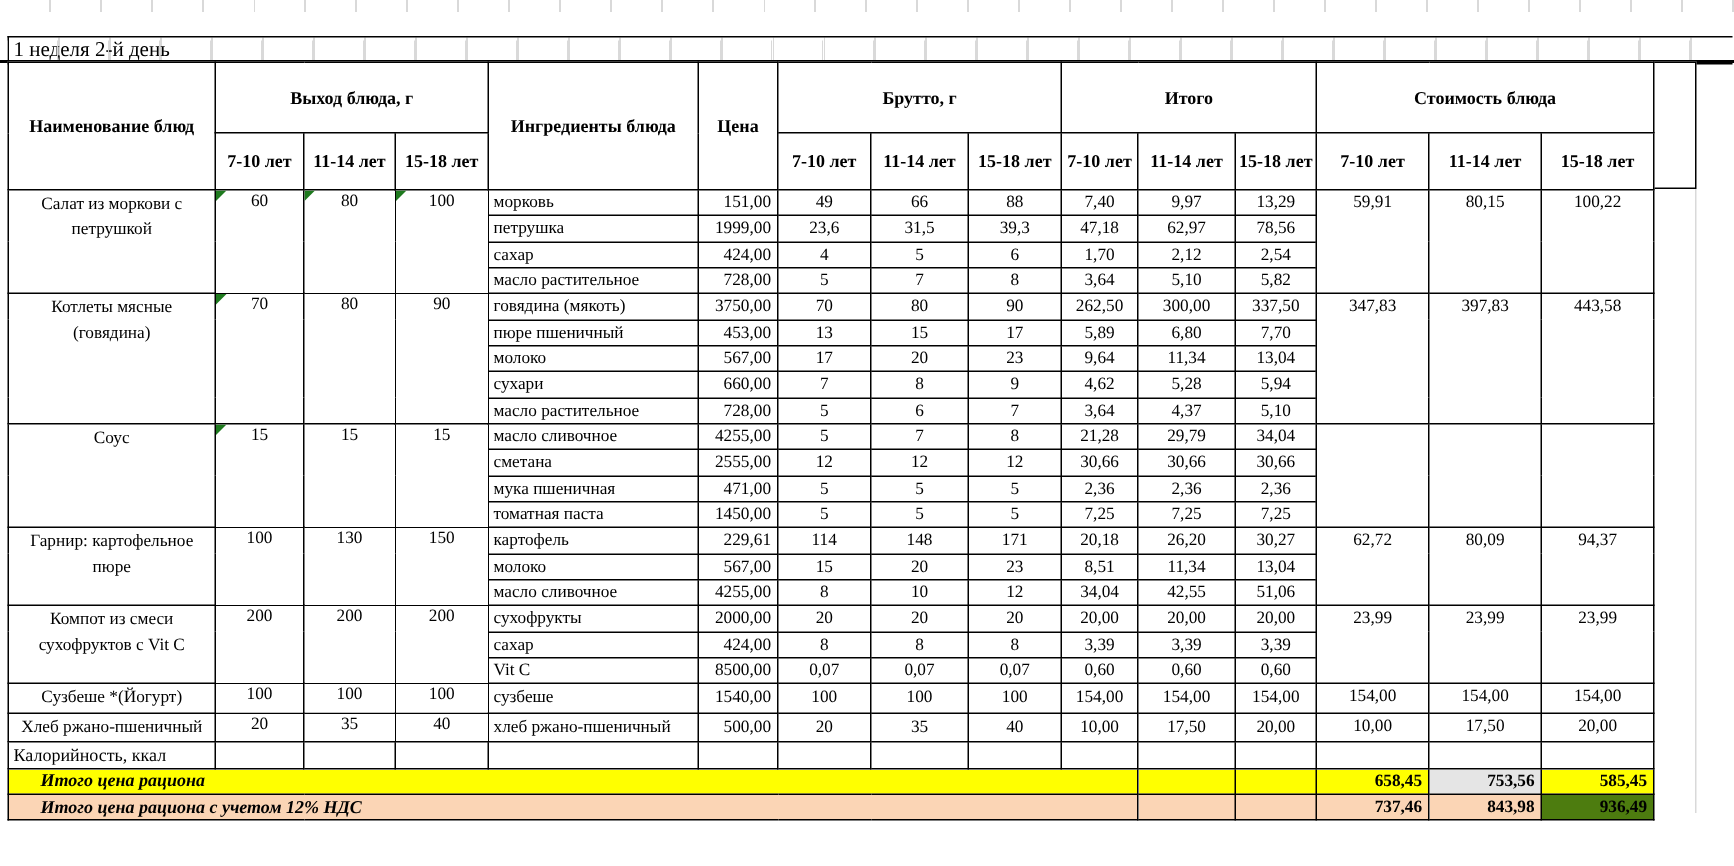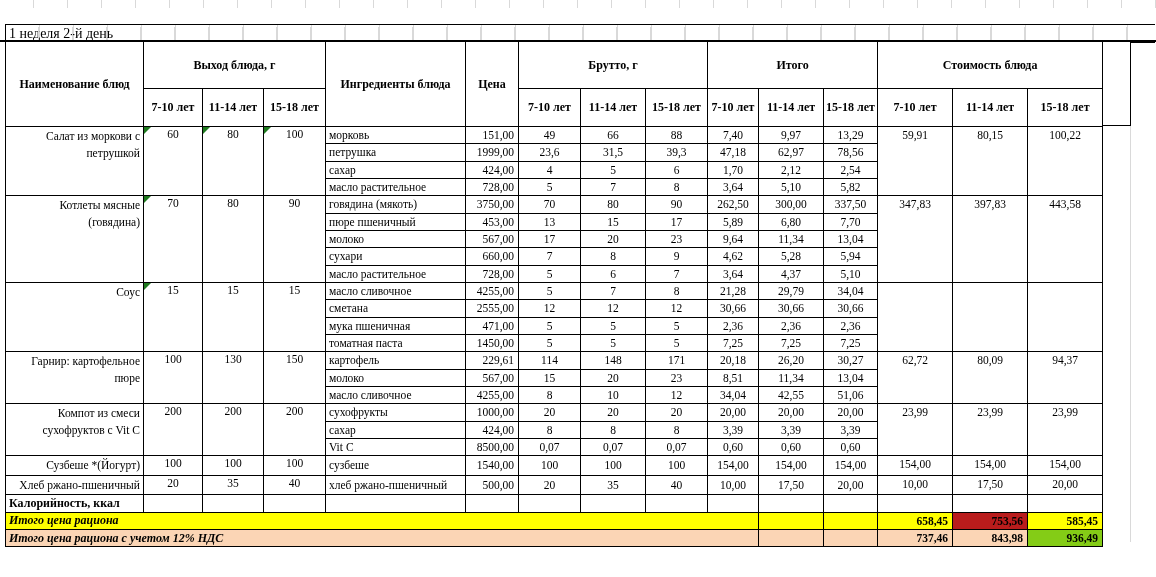--- a/index.html
+++ b/index.html
@@ -32,28 +32,28 @@
   table.menu{
     border-collapse:collapse;table-layout:fixed;
     position:absolute;left:5px;top:41px;width:1097px;background:#fff;
   }
   .menu th,.menu td{
     border:1px solid #000;overflow:hidden;white-space:normal;
     font-size:11.5px;padding:0 2px;vertical-align:middle;background:#fff;
   }
   .menu th{font-weight:bold;font-size:12px;padding:0 1px}
   .menu th.age{font-size:12px}
-  .menu td.dish{vertical-align:top;text-align:right;padding:1px 3px;line-height:16.5px}
+  .menu td.dish{vertical-align:top;text-align:center;padding:1px 3px;line-height:16.5px}
   .menu td.yield{vertical-align:top;text-align:center;padding-top:1px;position:relative}
   .menu td.ing{text-align:left;padding-left:3px}
   .menu td.price{text-align:right;padding-right:4px}
   .menu td.num{text-align:center}
   .menu td.cost{vertical-align:top;text-align:center;padding-top:2px}
-  .menu td.cal{font-weight:bold;font-size:12px;text-align:left;padding-left:3px}
-  .menu td.tlabel{font-weight:bold;font-style:italic;font-size:12px;text-align:left;padding-left:3px}
+  .menu td.cal{font-weight:normal;font-size:12px;text-align:left;padding-left:3px}
+  .menu td.tlabel{font-weight:bold;font-style:italic;font-size:12px;text-align:left;padding-left:21px}
   .menu td.tval{font-weight:bold;text-align:right;padding-right:4px}
   .gt::before{
     content:"";position:absolute;left:0;top:0;width:0;height:0;
     border-top:7px solid #1e7a1e;border-right:7px solid transparent;
   }
 </style>
 </head>
 <body>
 
 <div class="abs gridv" style="left:0;top:0;width:1156px;height:8px"></div>
@@ -299,21 +299,21 @@
         <td class="num">34,04</td>
         <td class="num">42,55</td>
         <td class="num">51,06</td>
       </tr>
       <tr style="height: 17.33px;">
         <td class="dish" rowspan="3">Компот из смеси сухофруктов с Vit C</td>
         <td class="yield" rowspan="3">200</td>
         <td class="yield" rowspan="3">200</td>
         <td class="yield" rowspan="3">200</td>
         <td class="ing">сухофрукты</td>
-        <td class="price">1000,00</td>
+        <td class="price">2000,00</td>
         <td class="num">20</td>
         <td class="num">20</td>
         <td class="num">20</td>
         <td class="num">20,00</td>
         <td class="num">20,00</td>
         <td class="num">20,00</td>
         <td class="cost" rowspan="3">23,99</td>
         <td class="cost" rowspan="3">23,99</td>
         <td class="cost" rowspan="3">23,99</td>
       </tr>
@@ -386,25 +386,25 @@
         <td></td>
         <td></td>
         <td></td>
         <td></td>
       </tr>
       <tr style="height: 17.33px;">
         <td class="tlabel" colspan="10" style="background: rgb(255, 255, 0);">Итого цена рациона</td>
         <td style="background: rgb(255, 255, 0);"></td>
         <td style="background: rgb(255, 255, 0);"></td>
         <td class="tval" style="background: rgb(255, 255, 0);">658,45</td>
-        <td class="tval" style="background: #b91c1c;">753,56</td>
+        <td class="tval" style="background: #e5e5e5;">753,56</td>
         <td class="tval" style="background: rgb(255, 255, 0);">585,45</td>
       </tr>
       <tr style="height: 17.33px;">
         <td class="tlabel" colspan="10" style="background: rgb(251, 213, 181);">Итого цена рациона с учетом 12% НДС</td>
         <td style="background: rgb(251, 213, 181);"></td>
         <td style="background: rgb(251, 213, 181);"></td>
         <td class="tval" style="background: rgb(251, 213, 181);">737,46</td>
         <td class="tval" style="background: rgb(251, 213, 181);">843,98</td>
-        <td class="tval" style="background: #84cc16; font-family: Liberation Serif, serif;">936,49</td>
+        <td class="tval" style="background: #4d7c0f; font-family: Liberation Serif, serif;">936,49</td>
       </tr>
     </tbody>
 </table>
 
 </body></html>

